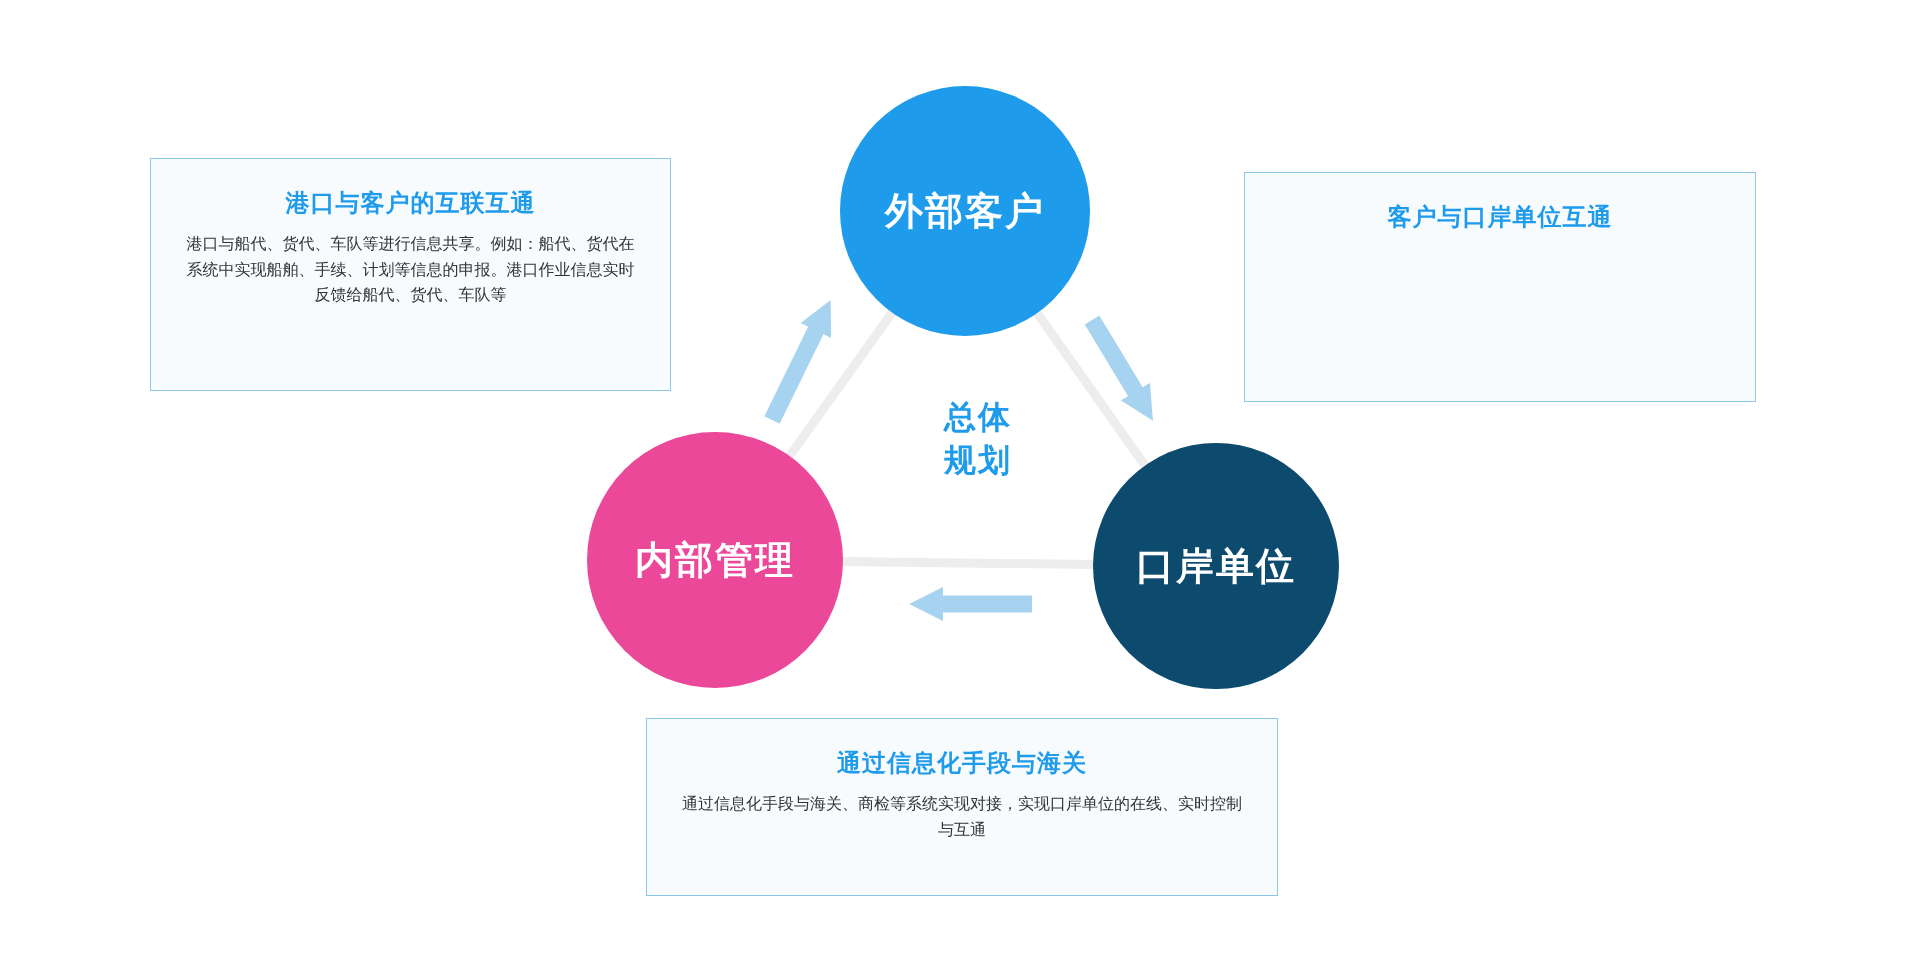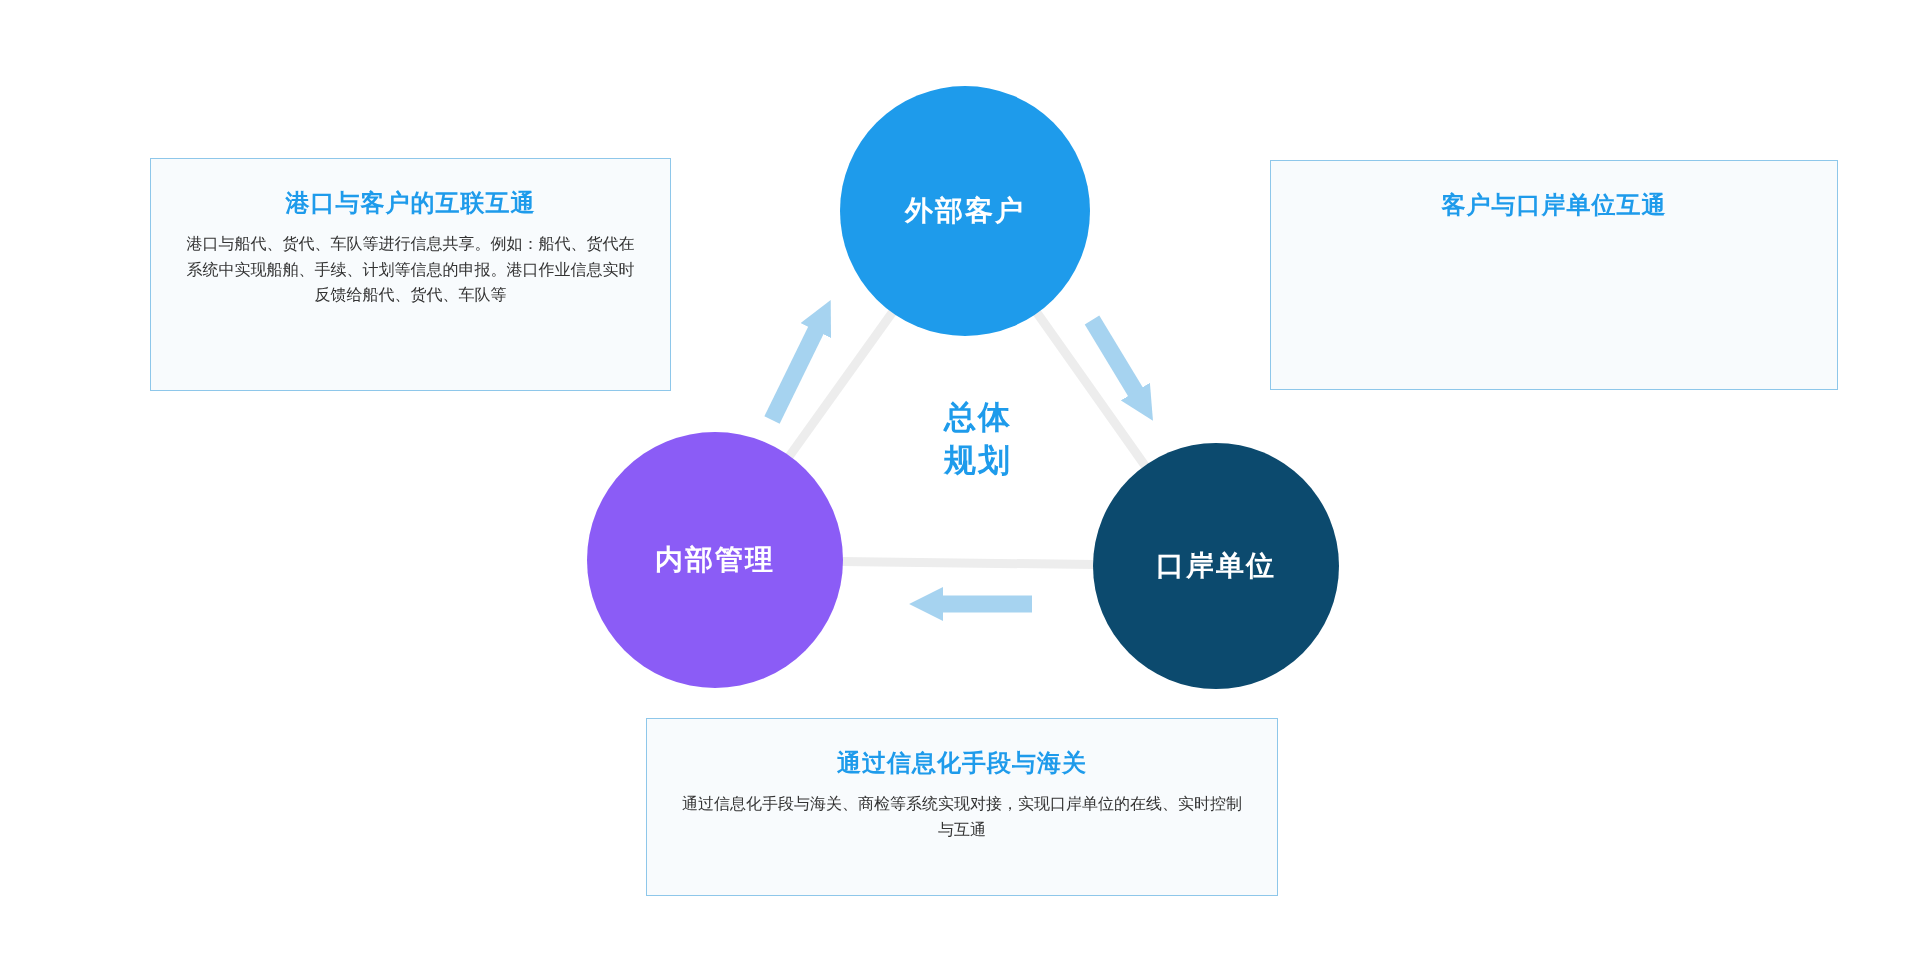--- a/index.html
+++ b/index.html
@@ -24,27 +24,27 @@
   .node {
     position: absolute;
     border-radius: 50%;
     display: flex;
     align-items: center;
     justify-content: center;
     z-index: 3;
   }
   .node .node-label {
     color: #ffffff;
-    font-size: 28px;
+    font-size: 38px;
     font-weight: bold;
     letter-spacing: 2px;
     text-align: center;
   }
   .node-top   { left: 840px;  top: 86px;  width: 250px; height: 250px; background: #1e9beb; }
-  .node-left  { left: 587px;  top: 432px; width: 256px; height: 256px; background: #8b5cf6; justify-content: center; }
+  .node-left  { left: 587px;  top: 432px; width: 256px; height: 256px; background: #ec4899; justify-content: center; }
   .node-right { left: 1093px; top: 443px; width: 246px; height: 246px; background: #0c4a6e; }
 
   .center-label {
     position: absolute;
     left: 868px;
     top: 396px;
     width: 220px;
     z-index: 2;
     text-align: center;
     color: #1e9beb;
@@ -71,21 +71,21 @@
     margin-bottom: 12px;
     letter-spacing: 1px;
   }
   .box-body {
     text-align: center;
     color: #333333;
     font-size: 16px;
     line-height: 1.6;
   }
   .box-left   { left: 150px;  top: 158px; width: 521px; height: 233px; }
-  .box-right  { left: 1244px; top: 160px; width: 568px; height: 230px; margin-left: 26px; }
+  .box-right  { left: 1244px; top: 172px; width: 512px; height: 230px; }
   .box-bottom { left: 646px;  top: 718px; width: 632px; height: 178px; }
 </style>
 </head>
 <body>
 
 <div class="canvas">
 
   <svg class="links" width="1920" height="956" viewBox="0 0 1920 956">
     <defs>
       <marker id="ah" viewBox="0 0 2 2" markerWidth="2" markerHeight="2" refX="0.3" refY="1" orient="auto" markerUnits="strokeWidth">

